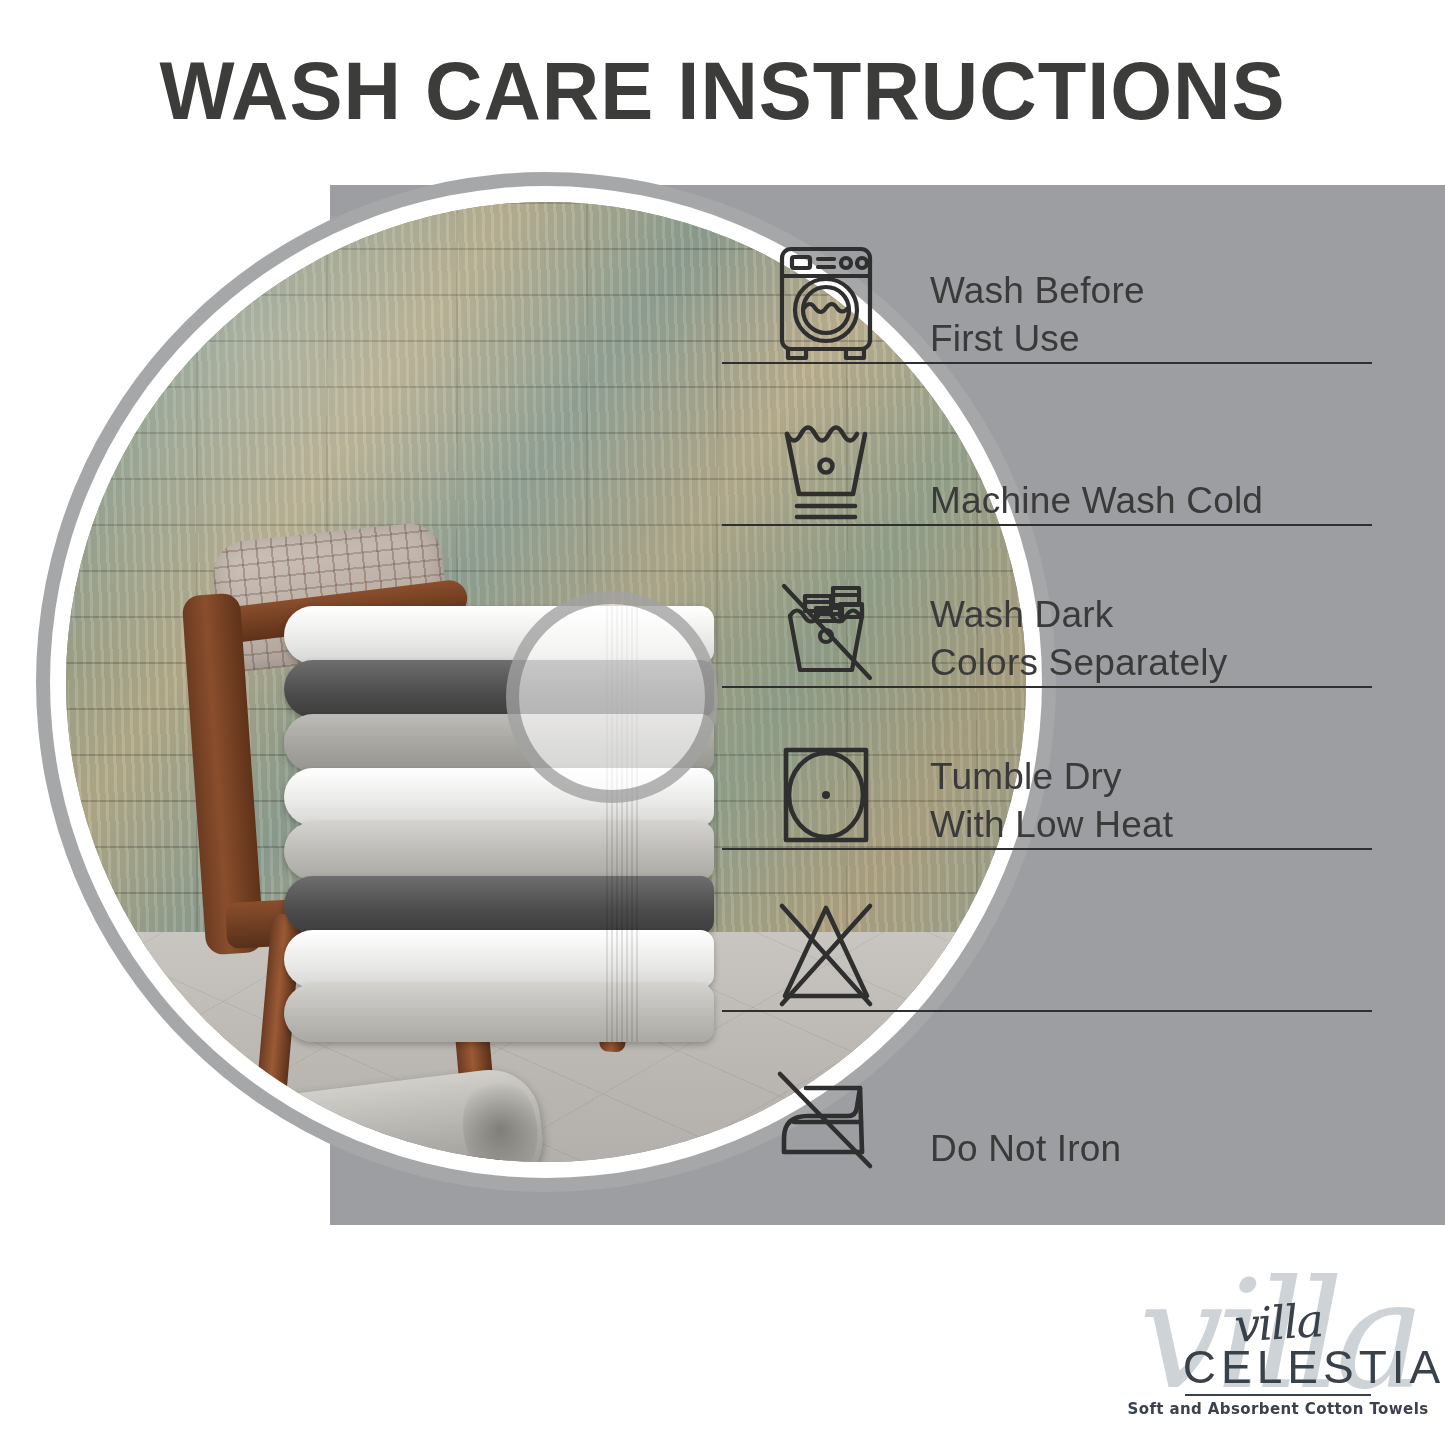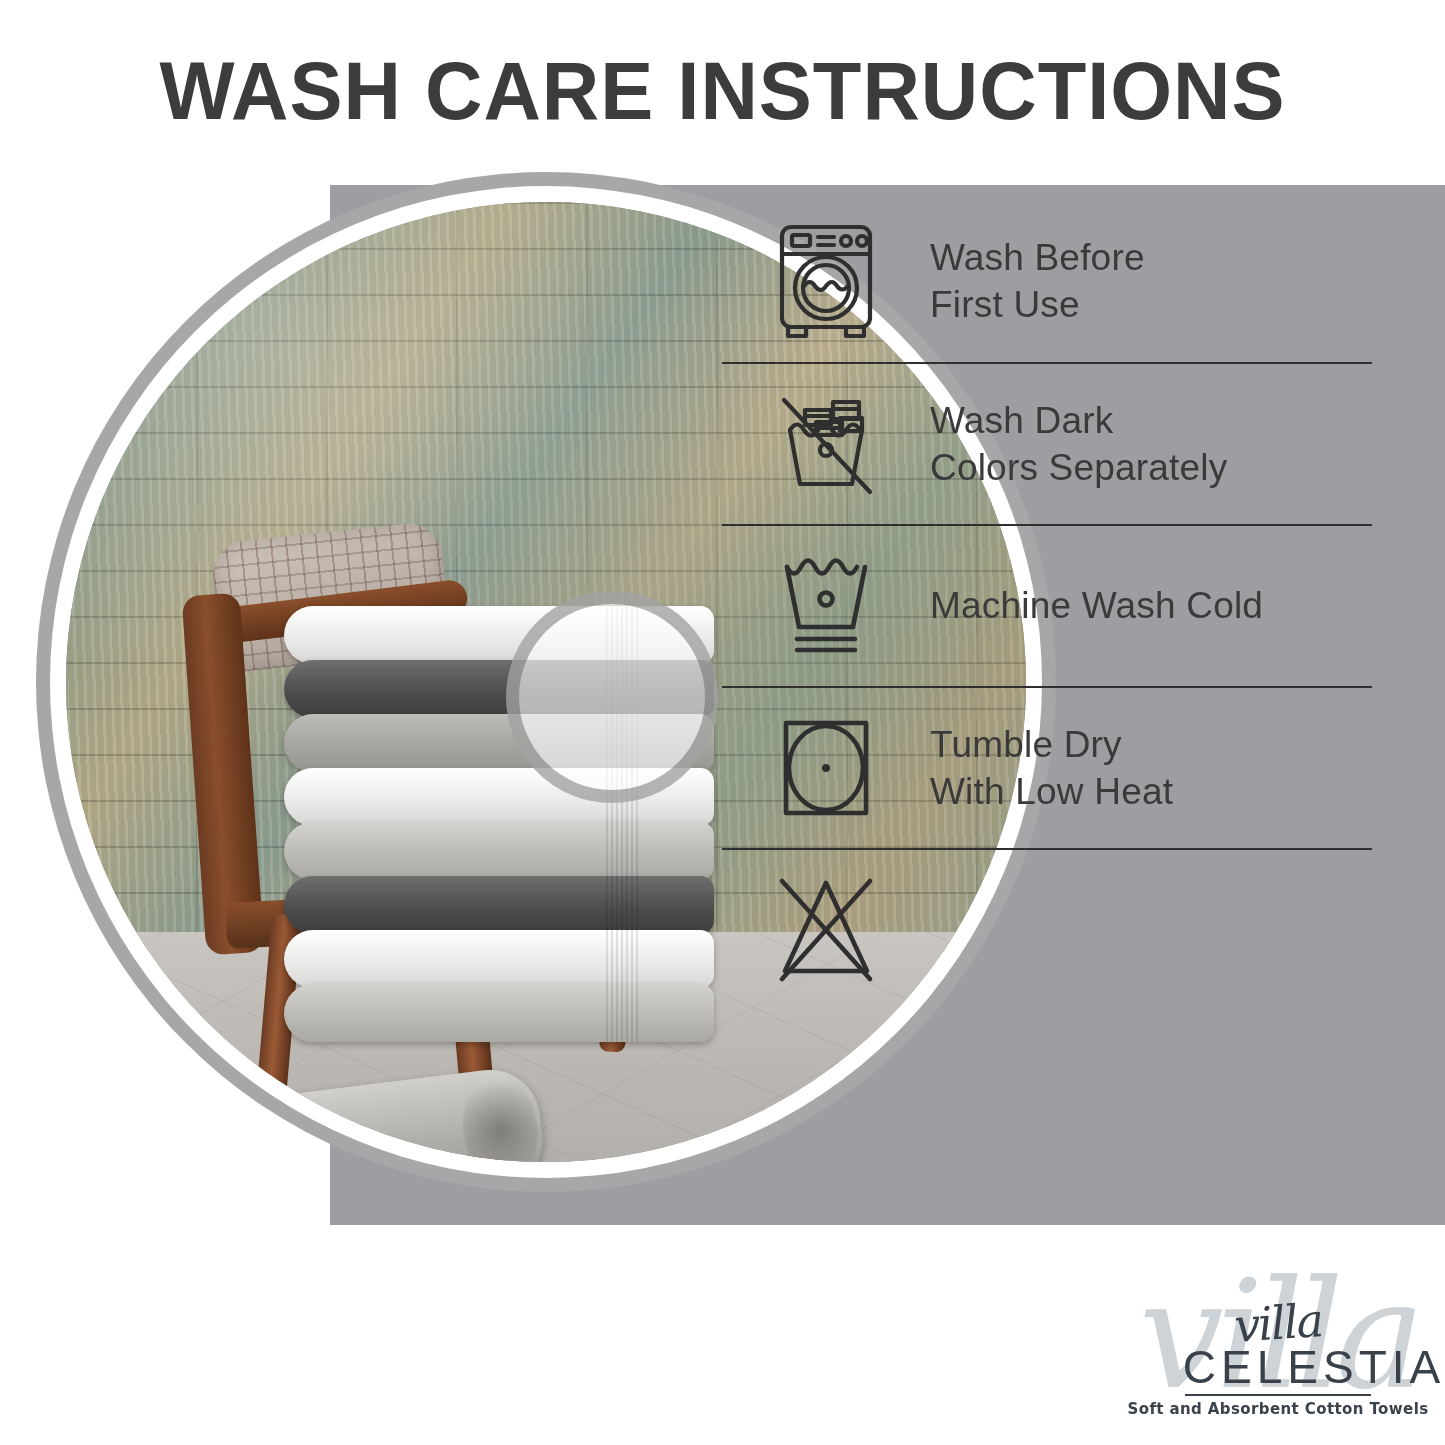--- a/index.html
+++ b/index.html
@@ -169,21 +169,21 @@
 
   
   .list {
     position:absolute;
     left:722px; top:200px;
     width:650px;
   }
   .row {
     position:relative;
     display:flex;
-    align-items:center;
+    align-items:flex-end;
     height:162px;
   }
   .row + .row { border-top:2.5px solid #2f2f2f; }
   .icon-cell {
     width:208px;
     display:flex; align-items:center; justify-content:center;
     flex:0 0 208px;
   }
   .icon-cell svg { display:block; }
   .label {
@@ -310,73 +310,85 @@
         <rect x="14" y="105" width="18" height="9"></rect>
         <rect x="72" y="105" width="18" height="9"></rect>
       </svg>
     </div>
     <div class="label">Wash Before
 First Use</div>
   </div>
 
   <div class="row">
     <div class="icon-cell">
+      <svg width="110" height="102" viewBox="0 0 110 102" fill="none" stroke="#2f2f2f" stroke-width="4.6" stroke-linecap="round" stroke-linejoin="round">
+        <path d="M16 12 q7 13 14 0 q7 -13 14 0 q7 13 14 0 q7 -13 14 0 q7 13 14 0"></path>
+        <path d="M16 12 L28 72 L82 72 L94 12"></path>
+        <circle cx="55" cy="44" r="6.5"></circle>
+        <line x1="26" y1="84" x2="84" y2="84"></line>
+        <line x1="26" y1="95" x2="84" y2="95"></line>
+      </svg>
+    </div>
+    <div class="label">Machine Wash Cold</div>
+  </div>
+
+  <div class="row">
+    <div class="icon-cell">
       <svg width="112" height="112" viewBox="0 0 112 112" fill="none" stroke="#2f2f2f" stroke-width="4.2" stroke-linecap="round" stroke-linejoin="round">
         <path d="M20 42 q7 -11 14 0 q7 11 14 0 q7 -11 14 0 q7 11 14 0 q7 -11 14 0"></path>
         <path d="M20 42 L30 96 L82 96 L92 42"></path>
         <rect x="35" y="22" width="26" height="15"></rect>
         <line x1="35" y1="28" x2="61" y2="28"></line>
         <rect x="63" y="14" width="26" height="17"></rect>
         <line x1="63" y1="21" x2="89" y2="21"></line>
         <rect x="46" y="34" width="26" height="13"></rect>
         <line x1="46" y1="40" x2="72" y2="40"></line>
         <rect x="70" y="30" width="22" height="13"></rect>
         <line x1="14" y1="12" x2="100" y2="104"></line>
         <circle cx="56" cy="62" r="6"></circle>
       </svg>
     </div>
     <div class="label">Wash Dark
 Colors Separately</div>
   </div>
 
   <div class="row">
     <div class="icon-cell">
-      <svg width="110" height="102" viewBox="0 0 110 102" fill="none" stroke="#2f2f2f" stroke-width="4.6" stroke-linecap="round" stroke-linejoin="round">
-        <path d="M16 12 q7 13 14 0 q7 -13 14 0 q7 13 14 0 q7 -13 14 0 q7 13 14 0"></path>
-        <path d="M16 12 L28 72 L82 72 L94 12"></path>
-        <circle cx="55" cy="44" r="6.5"></circle>
-        <line x1="26" y1="84" x2="84" y2="84"></line>
-        <line x1="26" y1="95" x2="84" y2="95"></line>
-      </svg>
-    </div>
-    <div class="label">Machine Wash Cold</div>
-  </div>
-
-  <div class="row">
-    <div class="icon-cell">
       <svg width="100" height="106" viewBox="0 0 100 106" fill="none" stroke="#2f2f2f" stroke-width="4.6" stroke-linecap="round" stroke-linejoin="round">
         <rect x="10" y="8" width="80" height="90"></rect>
         <ellipse cx="50" cy="53" rx="37" ry="42"></ellipse>
         <circle cx="50" cy="53" r="4" fill="#2f2f2f" stroke="none"></circle>
       </svg>
     </div>
     <div class="label">Tumble Dry
 With Low Heat</div>
   </div>
 
   <div class="row">
     <div class="icon-cell">
       <svg width="108" height="110" viewBox="0 0 108 110" fill="none" stroke="#2f2f2f" stroke-width="4.6" stroke-linecap="round" stroke-linejoin="round">
         <path d="M54 8 L95 96 L13 96 Z"></path>
         <line x1="10" y1="6" x2="98" y2="104"></line>
         <line x1="98" y1="6" x2="10" y2="104"></line>
       </svg>
     </div>
   </div>
 
+  <div class="row">
+    <div class="icon-cell">
+      <svg width="108" height="106" viewBox="0 0 108 106" fill="none" stroke="#2f2f2f" stroke-width="4.6" stroke-linecap="round" stroke-linejoin="round">
+        <path d="M12 86 L12 72 q0 -22 24 -22 L76 50 q8 0 9 -9 L88 22 L34 22"></path>
+        <line x1="12" y1="86" x2="90" y2="86"></line>
+        <line x1="88" y1="22" x2="90" y2="86"></line>
+        <line x1="22" y1="56" x2="89" y2="56"></line>
+        <line x1="8" y1="8" x2="98" y2="100"></line>
+      </svg>
+    </div>
+    <div class="label">Do Not Iron</div>
+  </div>
 
 </div>
 
 <div class="logo">
   <div class="logo-watermark">villa</div>
   <div class="logo-script">villa</div>
   <div class="logo-name">CELESTIA</div>
   <div class="logo-rule"></div>
   <div class="logo-tag">Soft and Absorbent Cotton Towels</div>
 </div>

